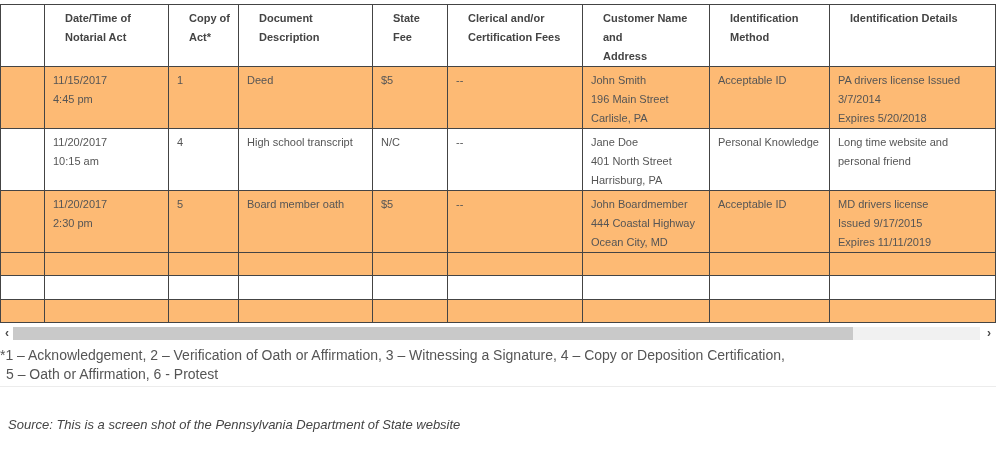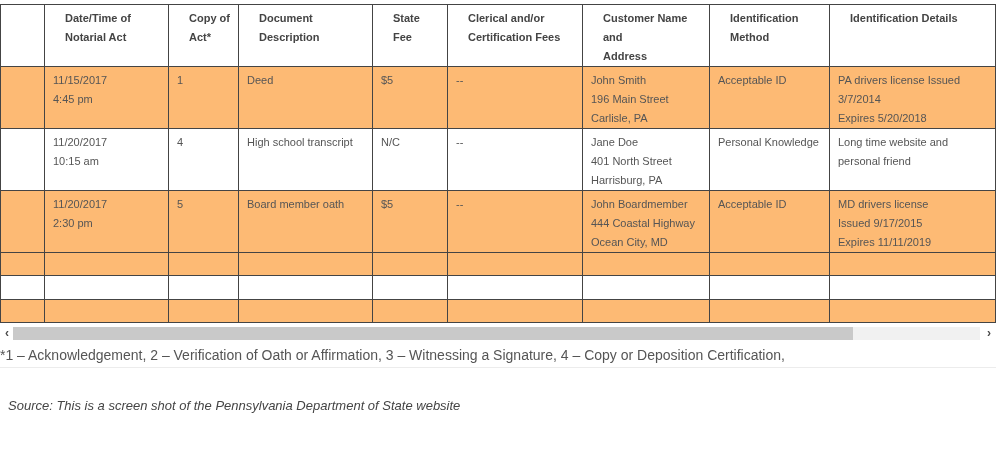--- a/index.html
+++ b/index.html
@@ -223,17 +223,18 @@
     <div class="sb-track">
       <div class="sb-thumb"></div>
     </div>
     <div class="sb-btn right">
       <span>›</span>
     </div>
   </div>
 
   <div class="footnotes">
     <div class="line1">*1 – Acknowledgement, 2 – Verification of Oath or Affirmation, 3 – Witnessing a Signature, 4 – Copy or Deposition Certification,</div>
+    <div class="line2">5 – Oath or Affirmation, 6 - Protest</div>
   </div>
 
   <div class="source-note">Source: This is a screen shot of the Pennsylvania Department of State website</div>
 
 </div>
 
 </body></html>

